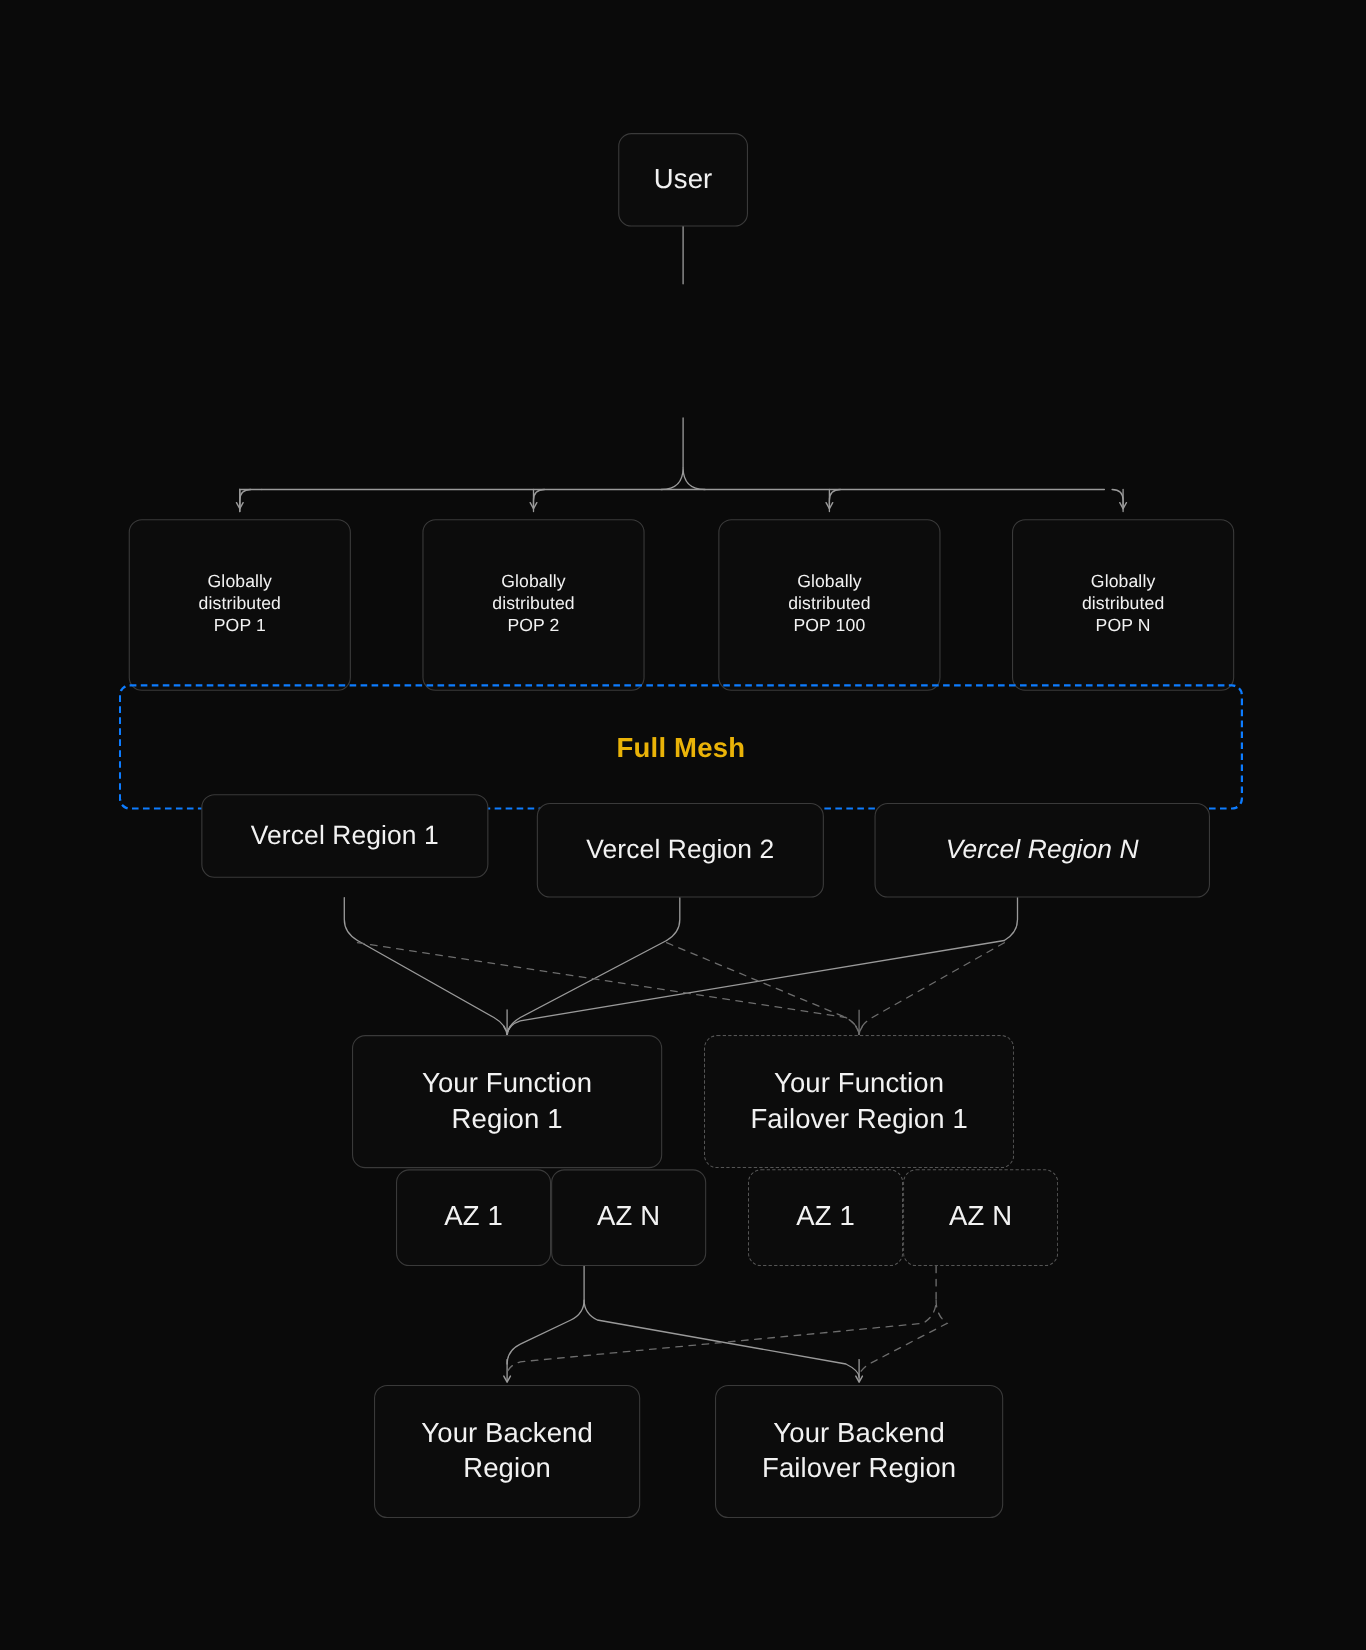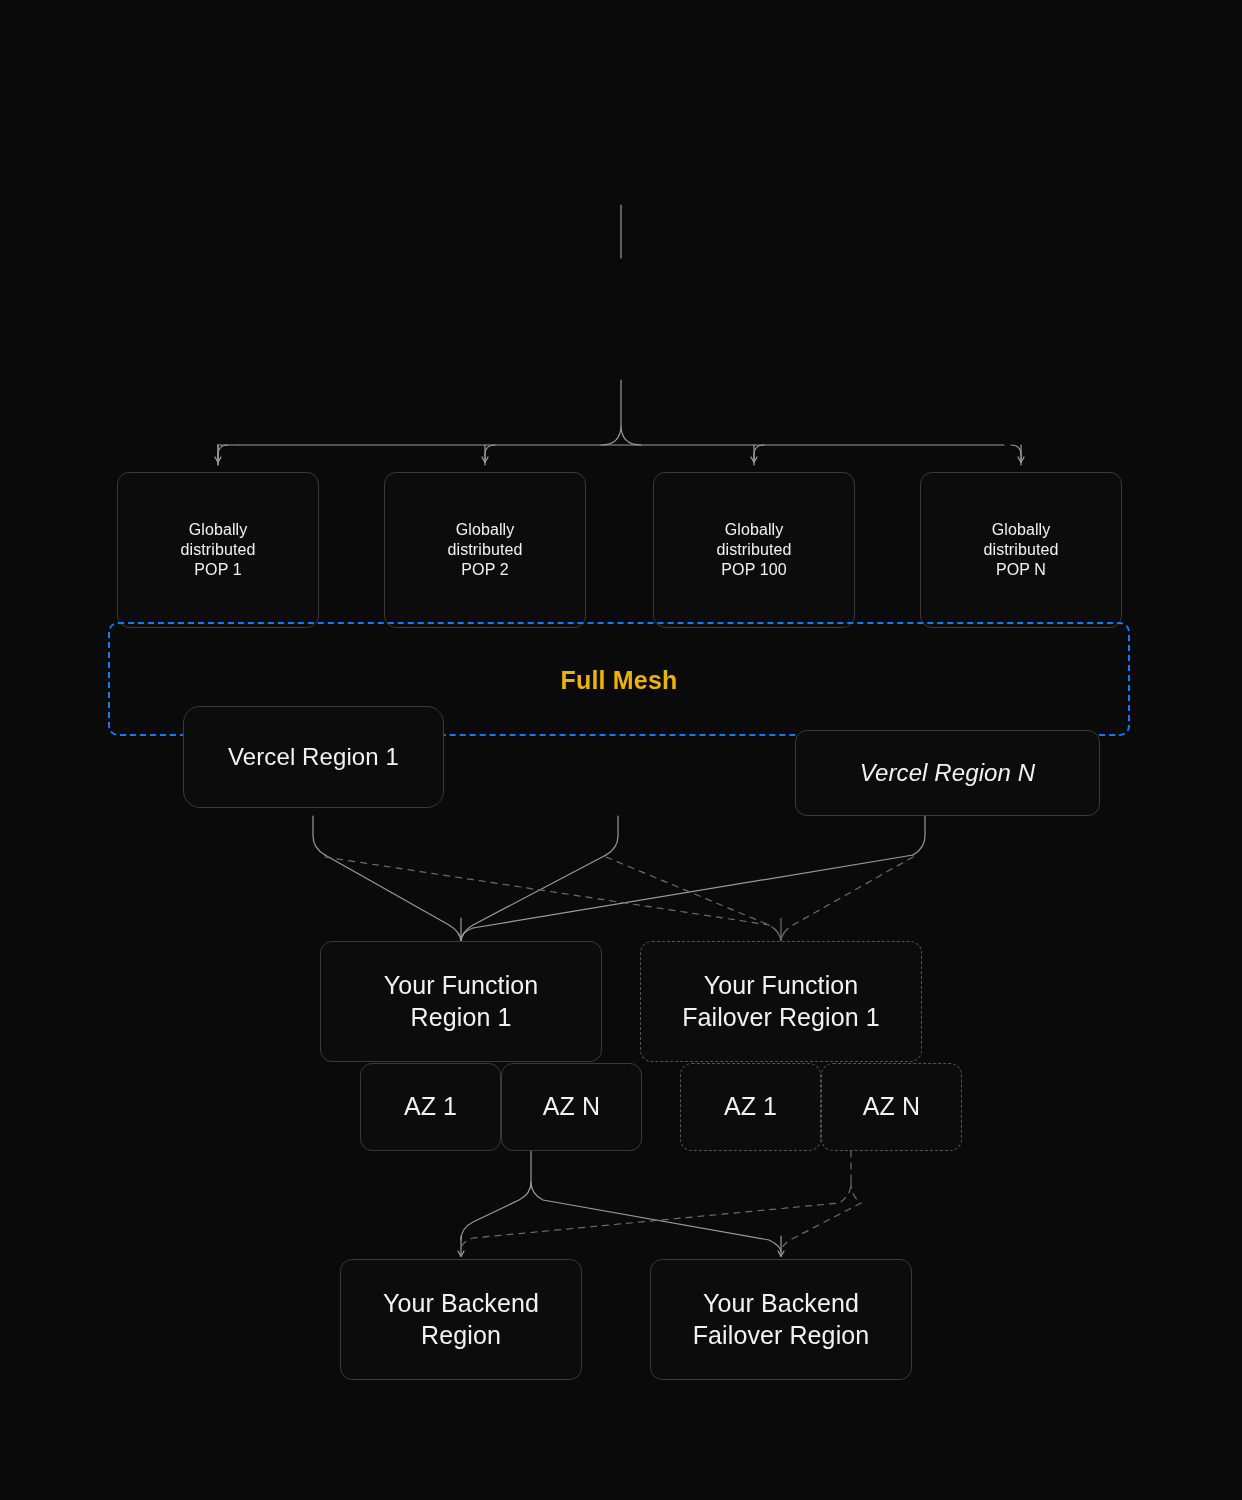--- a/index.html
+++ b/index.html
@@ -132,20 +132,23 @@
       <path d="M461,1236 L461,1256" marker-end="url(#arrow)"></path>
       <path d="M781,1236 L781,1256" marker-end="url(#arrow)"></path>
     </g>
 
     <g fill="none" stroke="#6d6d6d" stroke-width="1.2" stroke-dasharray="6 6" stroke-linecap="round">
       <path d="M851,1151 L851,1182 Q851,1196 839,1203 L473,1238 Q461,1242 461,1250"></path>
       <path d="M851,1182 Q851,1196 861,1203 L790,1240 Q781,1246 781,1252"></path>
     </g>
   </svg>
 
+  <div class="node f-user" style="left:562px; top:121px; width:118px; height:85px;">
+    <span class="lbl">User</span>
+  </div>
 
 
   <div class="node f-pop" style="left:117px; top:472px; width:202px; height:156px;">
     <span class="lbl">Globally
 distributed
 POP 1</span>
   </div>
   <div class="node f-pop" style="left:384px; top:472px; width:202px; height:156px;">
     <span class="lbl">Globally
 distributed
@@ -159,22 +162,25 @@
   <div class="node f-pop" style="left:920px; top:472px; width:202px; height:156px;">
     <span class="lbl">Globally
 distributed
 POP N</span>
   </div>
 
   <div class="mesh" style="left:108px; top:622px; width:1022px; height:114px;">
     <div class="mesh-label" style="top:42px;">Full Mesh</div>
   </div>
 
-  <div class="node f-vercel" style="left:183px; top:706px; width:261px; height:102px;border-radius:17px;">
+  <div class="node f-vercel" style="left:183px; top:722px; width:261px; height:76px;">
     <span class="lbl">Vercel Region 1</span>
+  </div>
+  <div class="node f-vercel" style="left:488px; top:730px; width:261px; height:86px;">
+    <span class="lbl">Vercel Region 2</span>
   </div>
   <div class="node f-vercel" style="left:795px; top:730px; width:305px; height:86px;font-style:italic;">
     <span class="lbl">Vercel Region N</span>
   </div>
 
   <div class="node f-func" style="left:320px; top:941px; width:282px; height:121px;">
     <span class="lbl">Your Function
 Region 1</span>
   </div>
   <div class="node f-az" style="left:320px; top:1063px; width:141px; height:88px;">

